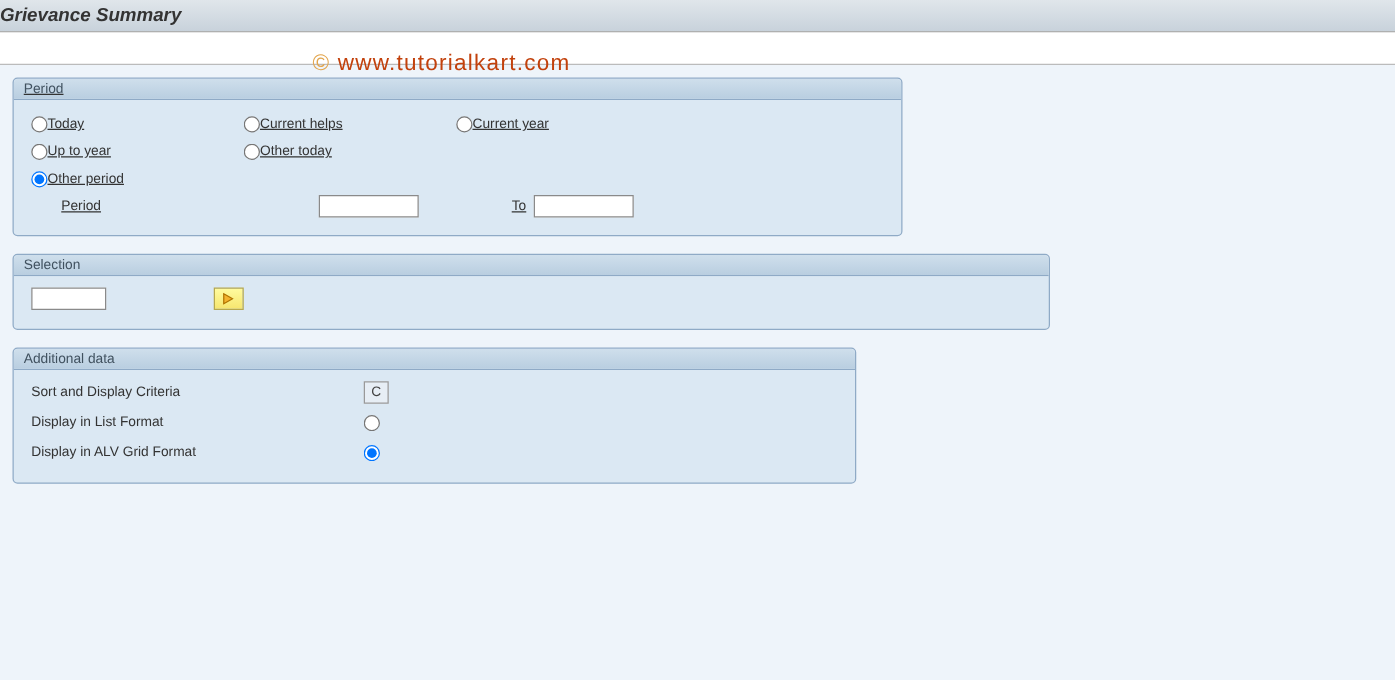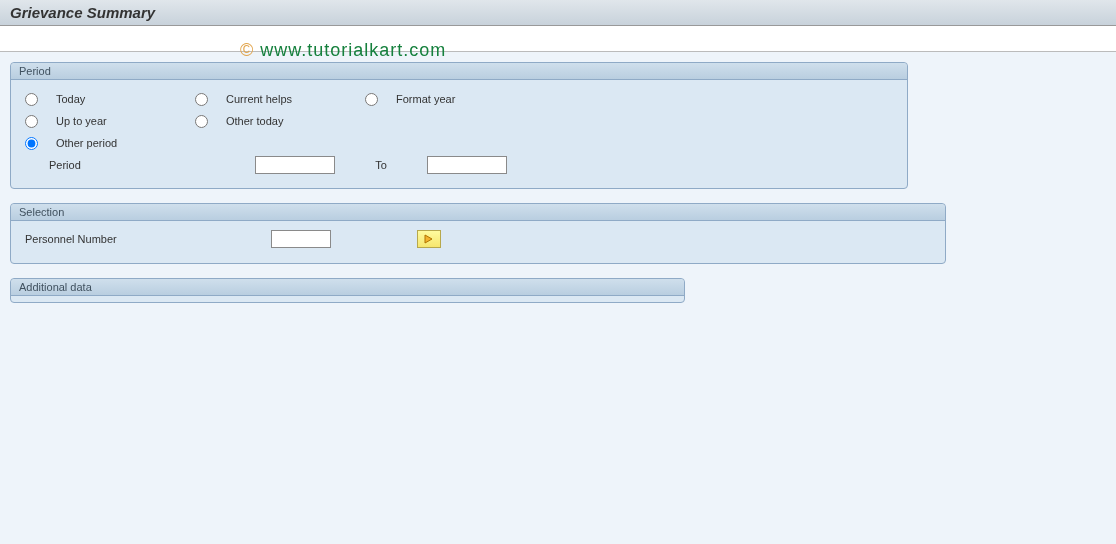--- a/index.html
+++ b/index.html
@@ -8,31 +8,31 @@
     font-size: 11px;
     background: #fff;
     width: 1116px;
     height: 544px;
     overflow: hidden;
     color: #333;
   }
   .titlebar {
     background: linear-gradient(#e0e6eb, #c8d2db);
     border-bottom: 1px solid #999;
-    padding: 4px 10px;
+    padding: 4px 0;
     font-size: 15px;
     font-weight: bold;
     font-style: italic;
     color: #333;
   }
   .whitespace-band { height: 26px; background:#fff; border-bottom:1px solid #bbb; }
   .watermark {
     position: absolute;
-    top: 40px; left: 240px;
-    color: #15803d; font-size: 18px; letter-spacing:1px;
+    top: 40px; left: 250px;
+    color: #c2410c; font-size: 18px; letter-spacing:1px;
     user-select: none; pointer-events:none;
   }
   .watermark::before { content:"© "; color:#e2a54d;}
   .main {
     background: #eef4fa;
     padding: 10px 10px 10px 10px;
     height: calc(544px - 26px - 24px);
   }
   .toolbar {
     display:flex; gap:2px; margin-bottom:6px;
@@ -61,21 +61,21 @@
     font-size:11px; color:#40515f;
     background: linear-gradient(#cfdfec,#b9cee0);
     border-bottom:1px solid #8faac6;
     border-radius:4px 4px 0 0;
     padding:2px 8px;
   }
   .periodgrid {
     padding:8px 14px;
   }
   .prow { display:flex; align-items:center; height:22px;}
-  .rlabel { display:flex; align-items:center; gap:18px; min-width:170px; }
+  .rlabel { display:flex; align-items:center; gap:0; min-width:170px; }
   input[type=radio]{ margin:0;}
   .frow { display:flex; align-items:center; gap:6px; margin-top:2px; padding-left:24px;}
   .tinput { height:18px; border:1px solid #8a8a8a; font-size:11px; padding:0 4px; background:#fff;}
   .tinput.w80{width:80px;}
   .tinput.w60{width:60px;}
   .tinput.w30{width:28px;}
   .selgrid{ padding:6px 14px;}
   .selrow { display:flex; align-items:center; height:24px; gap:6px;}
   .fieldlabel { width:240px; color:#333;}
   .ne-icon{
@@ -97,35 +97,35 @@
 </head>
 <body>
 
 <div class="titlebar">Grievance Summary</div>
 <div class="whitespace-band"></div>
 <div class="watermark">www.tutorialkart.com</div>
 
 <div class="main">
 
 
-  <div class="groupbox" style="width:898px;">
+  <div class="groupbox" style="width:712px;text-decoration:underline;">
     <div class="legend">Period</div>
     <div class="periodgrid">
       <div class="prow">
         <label class="rlabel">
           <input type="radio" name="period" style="">
           <span>Today</span>
         </label>
         <label class="rlabel">
           <input type="radio" name="period" style="">
           <span>Current helps</span>
         </label>
         <label class="rlabel">
           <input type="radio" name="period" style="">
-          <span>Format year</span>
+          <span>Current year</span>
         </label>
       </div>
       <div class="prow">
         <label class="rlabel">
           <input type="radio" name="period" style="">
           <span>Up to year</span>
         </label>
         <label class="rlabel">
           <input type="radio" name="period" style="">
           <span>Other today</span>
@@ -133,40 +133,53 @@
       </div>
       <div class="prow">
         <label class="rlabel">
           <input type="radio" name="period" checked="" style="">
           <span>Other period</span>
         </label>
       </div>
       <div class="frow">
         <span style="width:200px;">Period</span>
         <input class="tinput w80" value="" style="">
-        <span style="width:80px; text-align:center;">To</span>
+        <span style="width:80px; text-align:right;">To</span>
         <input class="tinput w80" value="" style="">
       </div>
     </div>
   </div>
 
-  <div class="groupbox" style="width:936px;">
+  <div class="groupbox" style="width:830px;">
     <div class="legend">Selection</div>
     <div class="selgrid">
       <div class="selrow">
-        <span class="fieldlabel">Personnel Number</span>
         <input class="tinput w60" value="" style="">
         <span class="arrow-btn">
           <span class="arw-r">
             <svg width="10" height="10">
                 <path d="M1 1 L8 5 L1 9 Z" fill="#f3b22e" stroke="#b07400"></path>
               </svg>
           </span>
         </span>
       </div>
     </div>
   </div>
 
   <div class="groupbox" style="width:675px;">
     <div class="legend">Additional data</div>
+    <div class="addgrid">
+      <div class="selrow">
+        <span class="fieldlabel" style="width:260px;">Sort and Display Criteria</span>
+        <span class="ro-box">C</span>
+      </div>
+      <div class="selrow">
+        <span class="fieldlabel" style="width:260px;">Display in List Format</span>
+        <input type="radio" name="dispfmt" style="">
+      </div>
+      <div class="selrow">
+        <span class="fieldlabel" style="width:260px;">Display in ALV Grid Format</span>
+        <input type="radio" name="dispfmt" checked="" style="">
+      </div>
+    </div>
   </div>
 
 </div>
 
 </body></html>

